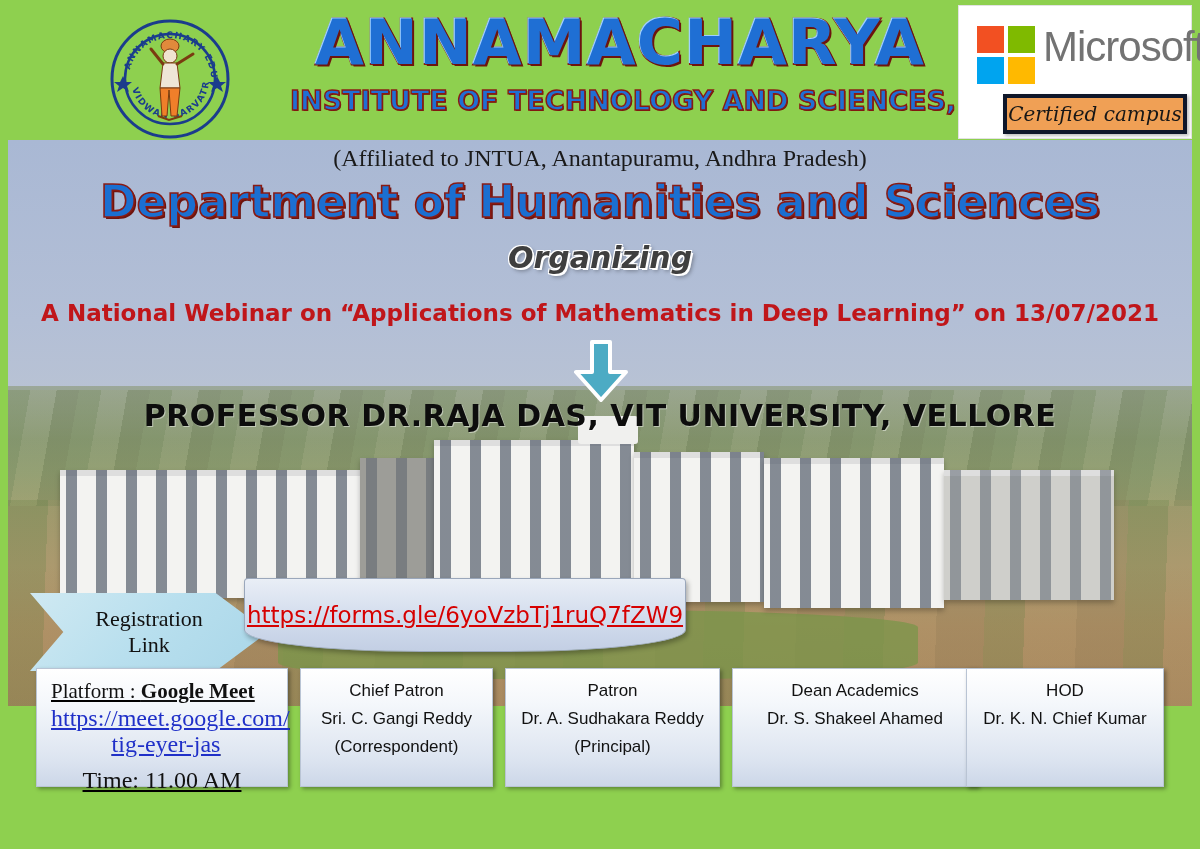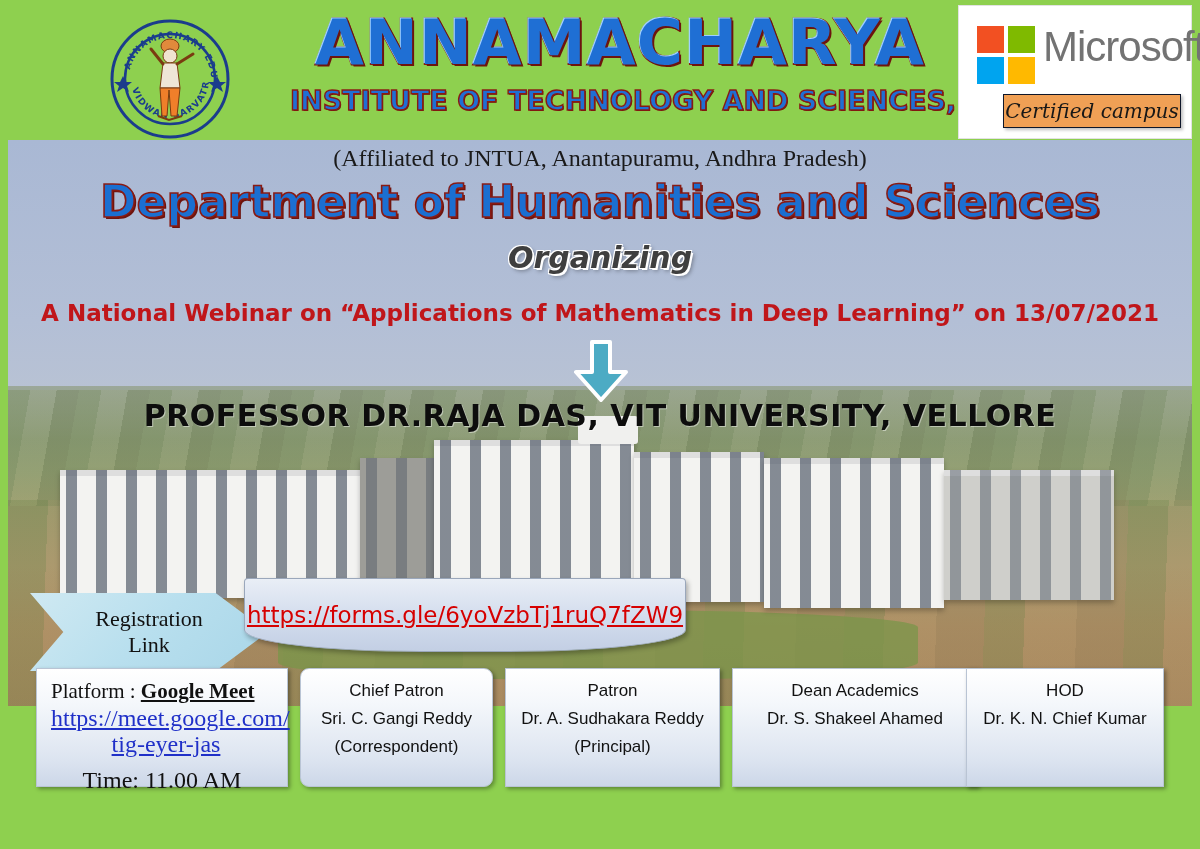--- a/index.html
+++ b/index.html
@@ -44,21 +44,21 @@
   .ms-badge{position:absolute;left:958px;top:5px;width:232px;height:132px;background:#ffffff;border:1px solid #e2e2e2;}
   .ms-grid{position:absolute;left:18px;top:20px;width:58px;height:58px;}
   .ms-sq{position:absolute;width:27px;height:27px;}
   .ms-sq.r{left:0;top:0;background:#f25022;}
   .ms-sq.g{left:31px;top:0;background:#7fba00;}
   .ms-sq.b{left:0;top:31px;background:#00a4ef;}
   .ms-sq.y{left:31px;top:31px;background:#ffb900;}
   .ms-word{position:absolute;left:84px;top:17px;font-family:"Liberation Sans", sans-serif;font-size:42px;color:#737373;letter-spacing:-1px;}
   .ms-cert{
     position:absolute;left:44px;top:88px;width:176px;height:32px;
-    background:#f0a055;border:1px solid #0f172a;
+    background:#f0a055;border:4px solid #0f172a;
     box-shadow:2px 2px 3px rgba(0,0,0,.25);
     display:flex;align-items:center;justify-content:center;
     font-family:"DejaVu Serif", serif;font-style:italic;font-size:20px;color:#171717;
   }
 
   
   .photo{
     position:absolute;left:8px;top:140px;width:1184px;height:566px;
     overflow:hidden;
     background:
@@ -164,28 +164,28 @@
   .box{
     position:absolute;top:0;height:119px;
     background:linear-gradient(#ffffff 0%, #f4f7fb 30%, #dce4f0 78%, #ccd7e8 100%);
     border:1px solid #b9c4d4;
     box-shadow:2px 2px 4px rgba(0,0,0,.35);
     box-sizing:border-box;
   }
   .box-body{padding:8px 6px 0 6px;text-align:center;}
   .box-body div{font-family:"Liberation Sans", sans-serif;font-size:17px;color:#111;line-height:28px;}
 
-  .box1{left:36px;width:252px;}
+  .box1{left:36px;width:252px;text-decoration:underline;}
   .box1 .b1l1{font-family:"Liberation Serif", serif;font-size:21px;line-height:28px;text-align:left;padding-left:8px;}
   .box1 .b1l1 b{text-decoration:underline;}
   .box1 .b1link{font-family:"Liberation Serif", serif;font-size:24px;line-height:26px;text-align:center;padding-left:8px;}
   .box1 .b1link a{color:#2030c8;text-decoration:underline;}
   .box1 .b1time{font-family:"Liberation Serif", serif;font-size:24px;line-height:28px;text-align:center;margin-top:9px;}
 
-  .box2{left:300px;width:193px;border-radius:9px;}
+  .box2{left:300px;width:193px;}
   .box3{left:505px;width:215px;}
   .box4{left:732px;width:246px;}
   .box5{left:966px;width:198px;}
 </style>
 </head>
 <body>
 
 <div class="poster">
 
   <div class="header">

